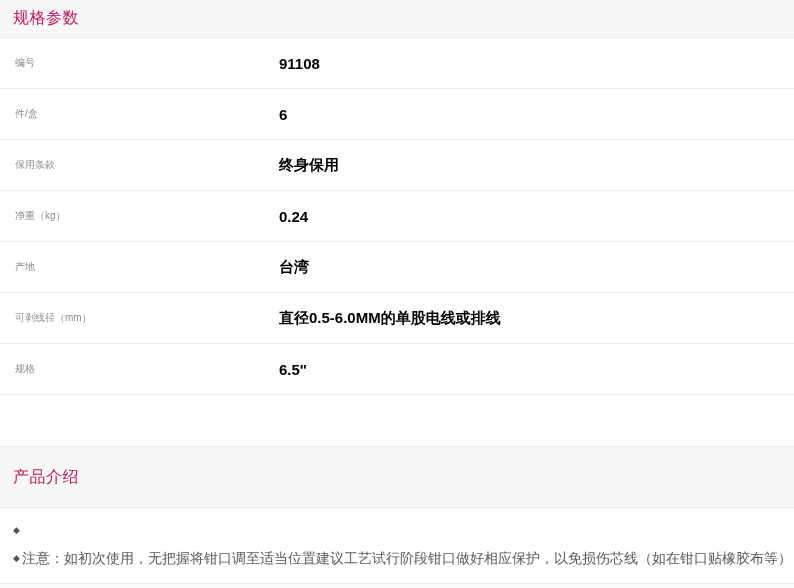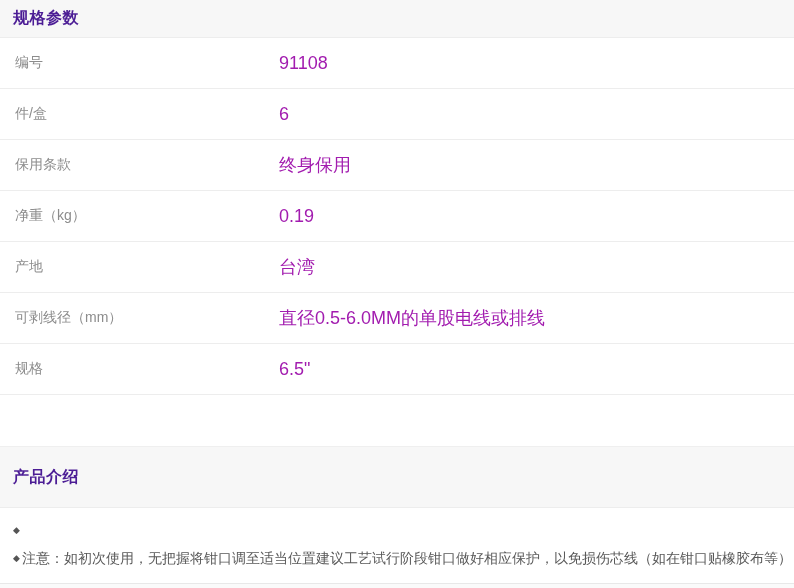--- a/index.html
+++ b/index.html
@@ -13,44 +13,44 @@
     background: #f7f7f7;
     display: flex;
     align-items: center;
     padding-left: 13px;
     border-bottom: 1px solid #ededed;
   }
   .band-top { height: 38px; }
   .band-mid { height: 62px; border-top: 1px solid #efefef; }
   .section-title {
     font-size: 16px;
-    font-weight: 700;
-    color: #4c1d95;
+    font-weight: 400;
+    color: #be185d;
     letter-spacing: 0.5px;
     text-align: center;
   }
   .spec-table { width: 100%; }
   .spec-row {
     display: flex;
     align-items: center;
     height: 51px;
     border-bottom: 1px solid #ededed;
     background: #ffffff;
   }
   .spec-label {
     width: 279px;
     padding-left: 15px;
-    font-size: 14px;
+    font-size: 10px;
     color: #8c8c8c;
     flex-shrink: 0;
   }
   .spec-value {
-    font-size: 18px;
-    color: #a21caf;
-    font-weight: 400;
+    font-size: 15px;
+    color: #000000;
+    font-weight: 700;
   }
   .gap-white { height: 51px; background: #ffffff; }
   .intro-body {
     height: 75px;
     background: #ffffff;
     padding: 8px 13px 0 13px;
   }
   .bullet-line {
     display: flex;
     align-items: center;
@@ -89,21 +89,21 @@
   <div class="spec-row">
     <span class="spec-label">件/盒</span>
     <span class="spec-value">6</span>
   </div>
   <div class="spec-row">
     <span class="spec-label">保用条款</span>
     <span class="spec-value">终身保用</span>
   </div>
   <div class="spec-row">
     <span class="spec-label">净重（kg）</span>
-    <span class="spec-value">0.19</span>
+    <span class="spec-value">0.24</span>
   </div>
   <div class="spec-row">
     <span class="spec-label">产地</span>
     <span class="spec-value">台湾</span>
   </div>
   <div class="spec-row">
     <span class="spec-label">可剥线径（mm）</span>
     <span class="spec-value">直径0.5-6.0MM的单股电线或排线</span>
   </div>
   <div class="spec-row">

